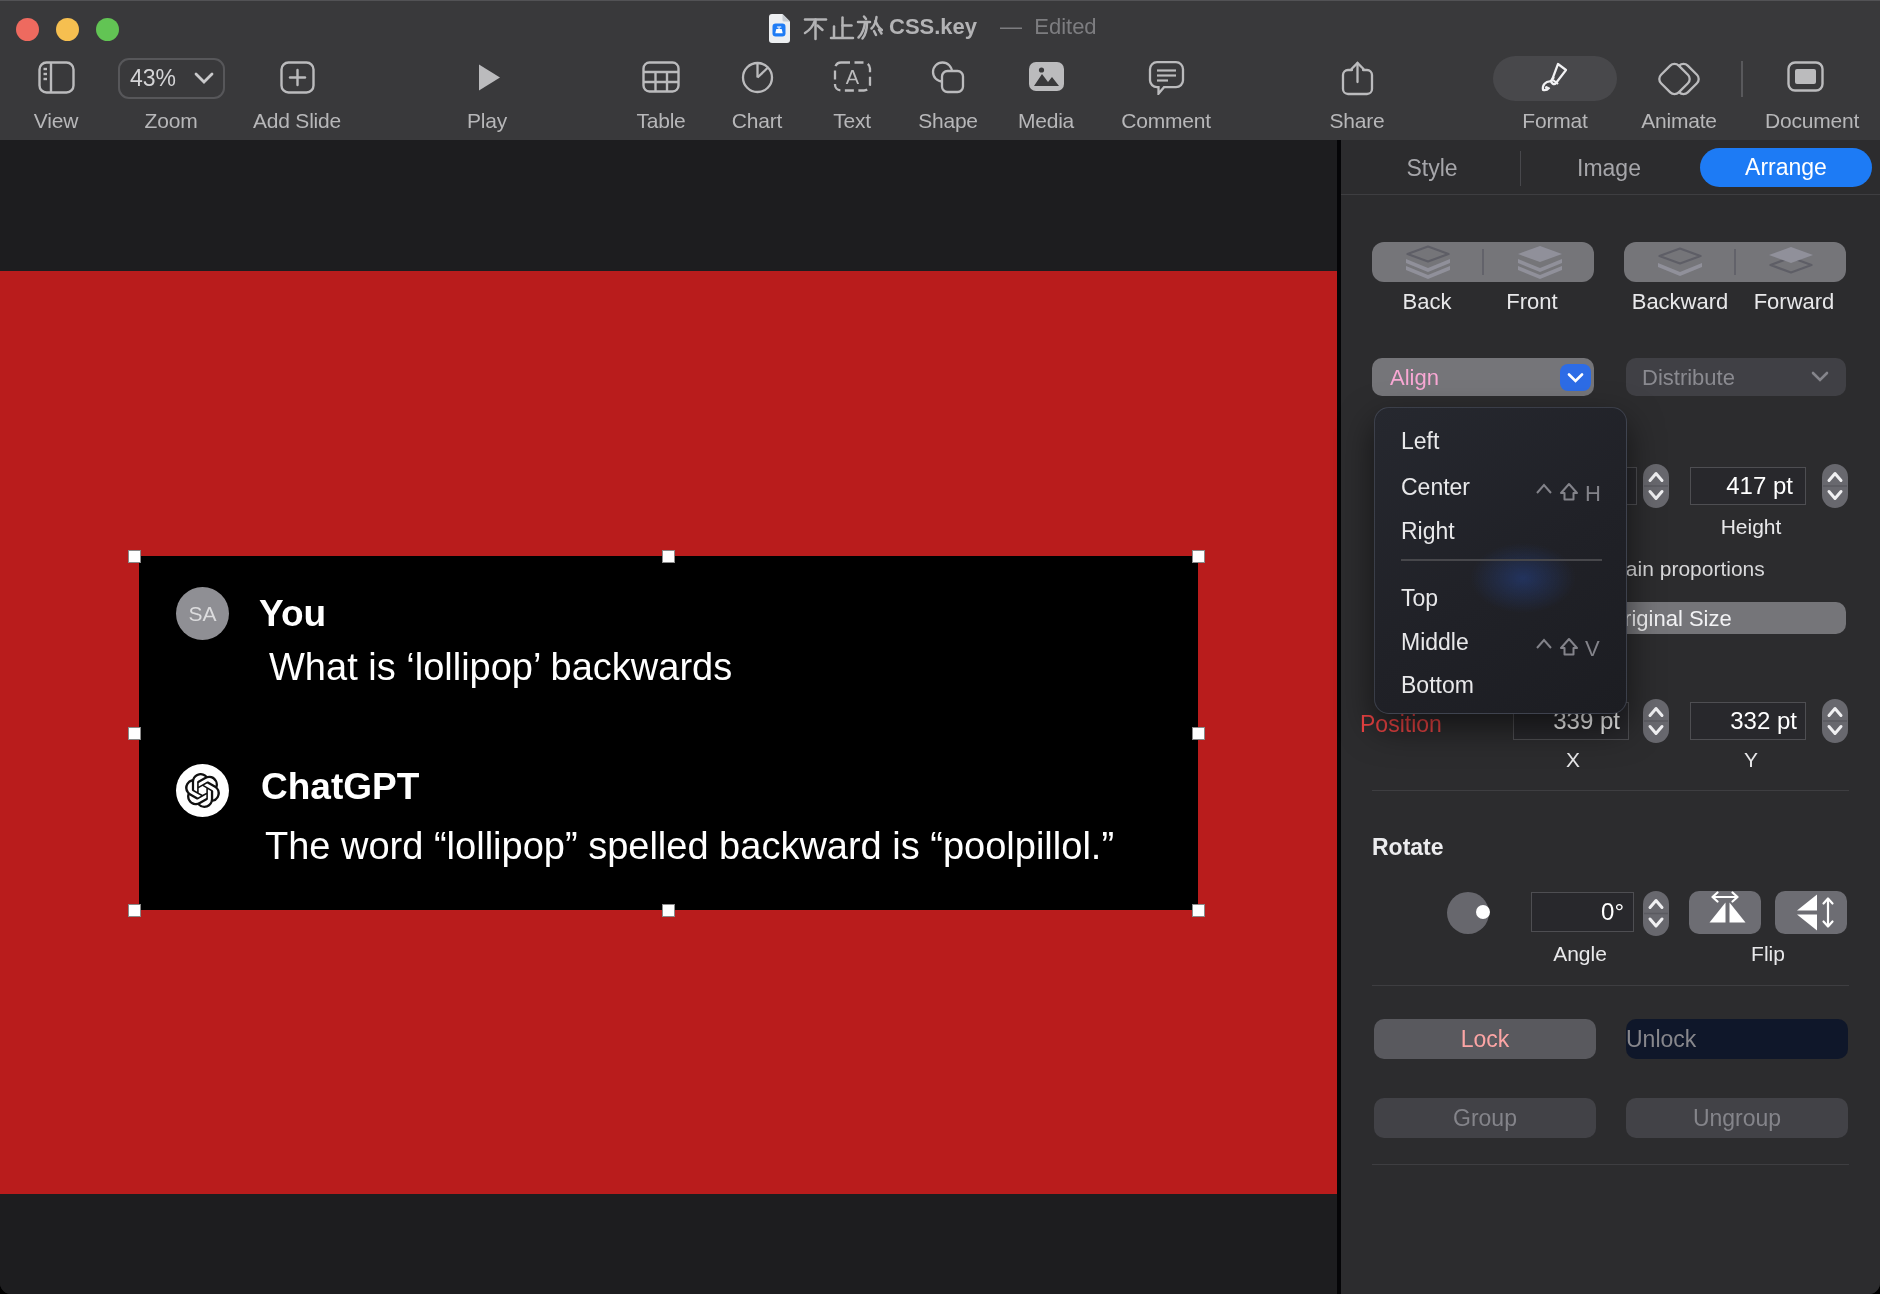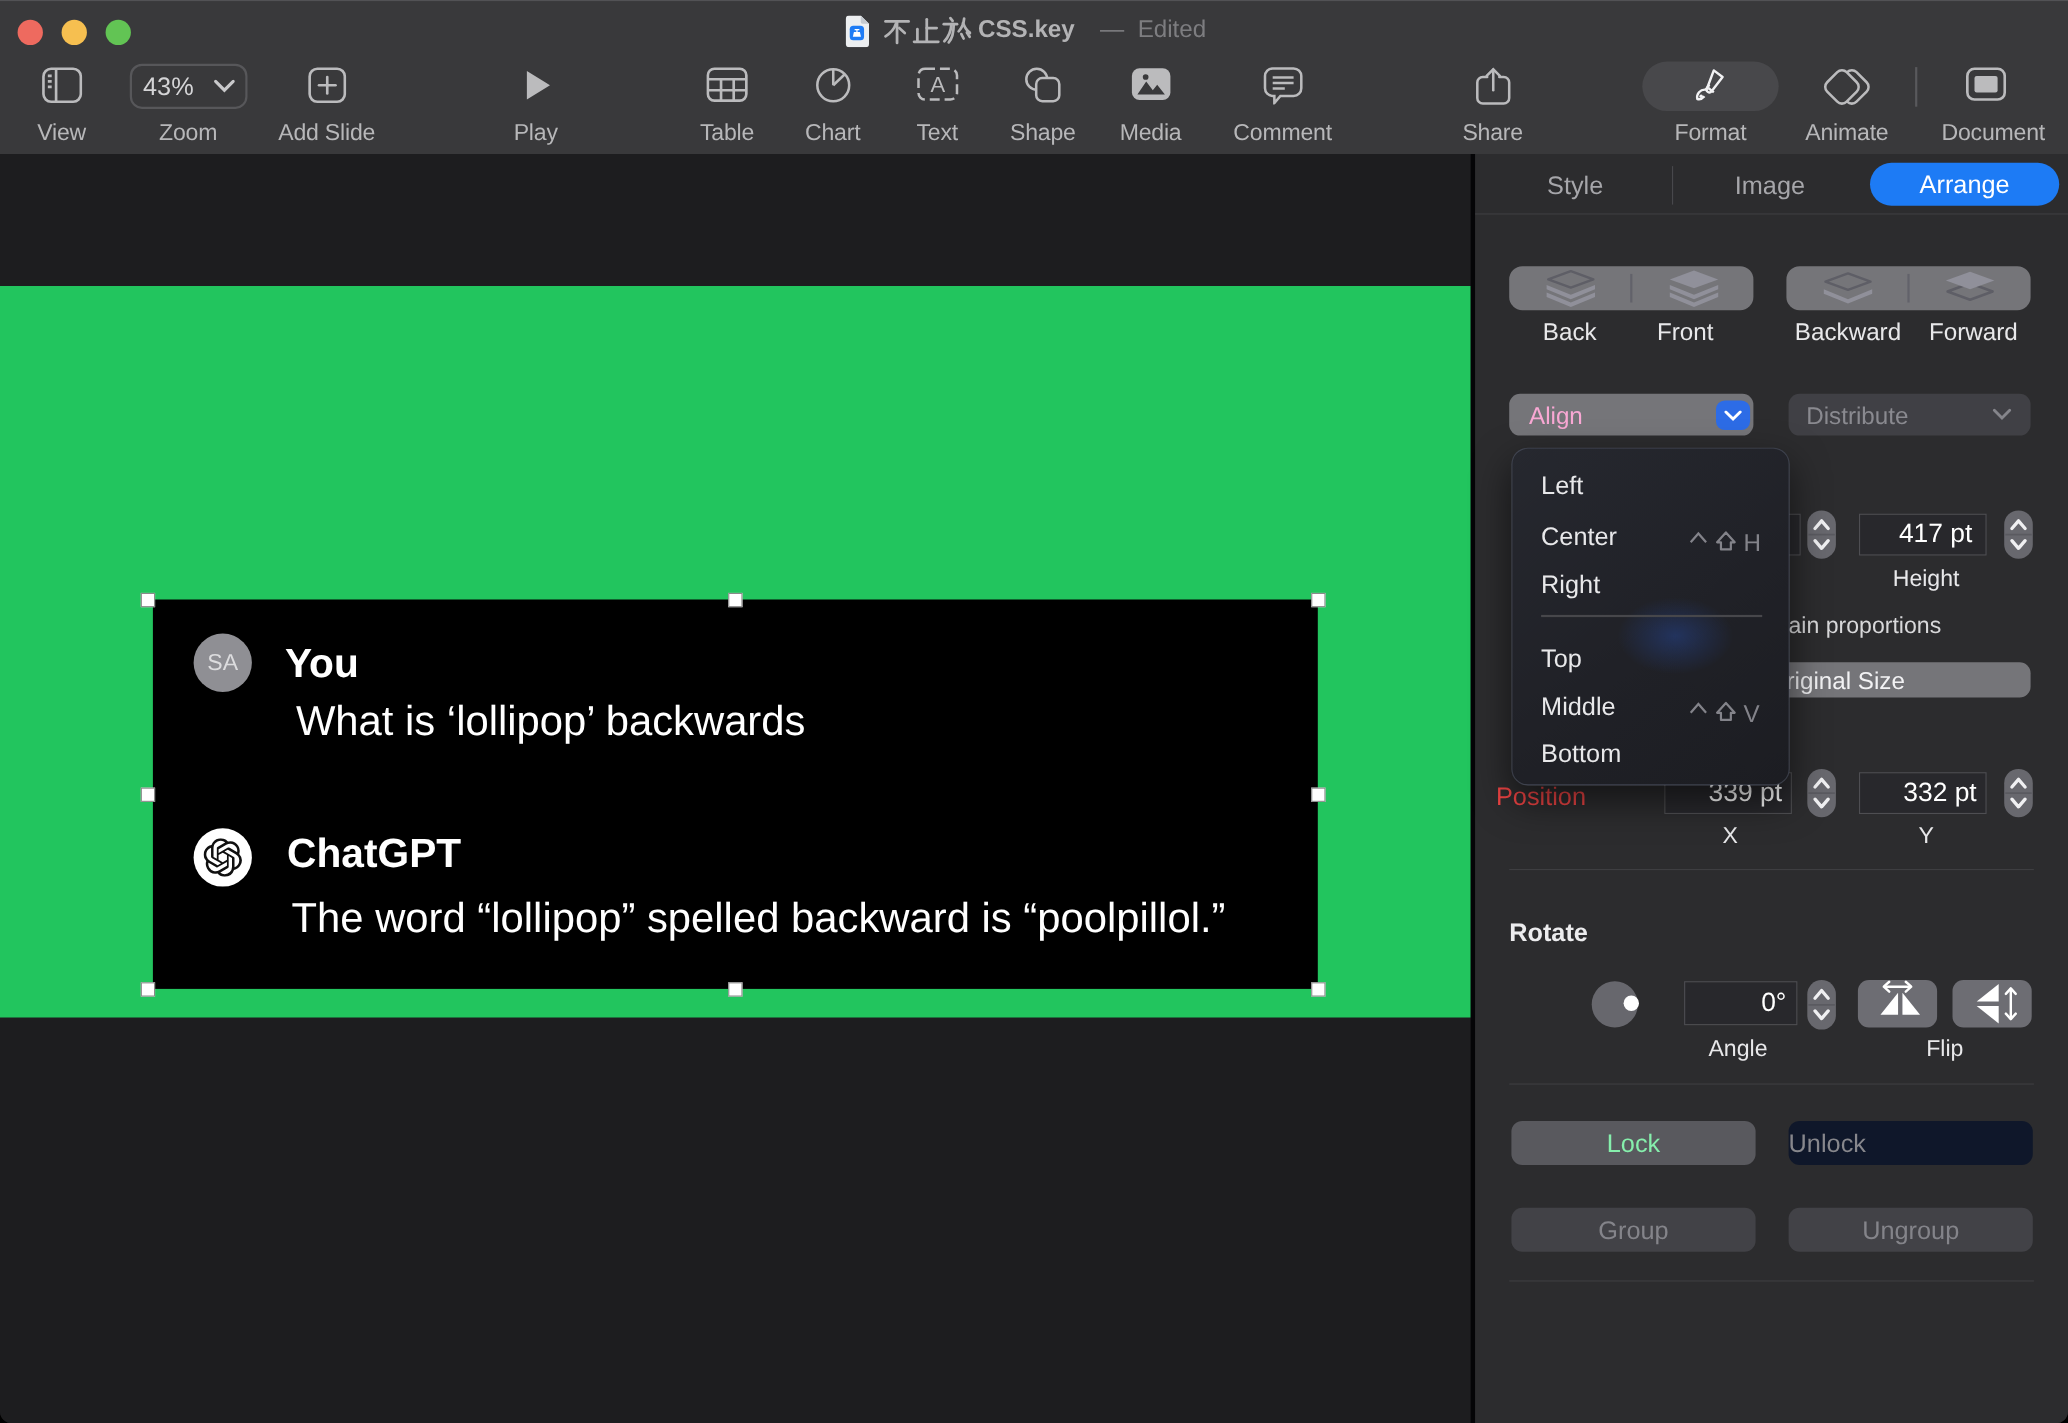--- a/index.html
+++ b/index.html
@@ -9,21 +9,21 @@
   #win{position:absolute;inset:0;border-radius:0 0 11px 11px;overflow:hidden;background:#1d1d1f;}
   
   #topbar{left:0;top:0;width:1880px;height:140px;background:#39393b;border-top:1px solid #525255;box-sizing:border-box;}
   .tl{border-radius:50%;width:23px;height:23px;top:17px;}
   .label{color:#b7b7b9;font-size:21px;text-align:center;letter-spacing:-0.2px;}
   .ticon{top:60px;}
   .tlabel{top:108px;height:24px;line-height:24px;}
   
   #canvas{left:0;top:140px;width:1337px;height:1154px;background:#1d1d1f;}
   #vsep{left:1337px;top:140px;width:4px;height:1154px;background:#050507;}
-  #slide{left:0;top:120px;width:1337px;height:665px;background:#22c55e;}
+  #slide{left:0;top:131px;width:1337px;height:923px;background:#b91c1c;}
   #chatbox{left:139px;top:285px;width:1059px;height:354px;background:#000;}
   .handle{width:13px;height:13px;background:#fff;border:1px solid #8a8a8a;box-sizing:border-box;}
   
   #sidebar{left:1341px;top:140px;width:539px;height:1154px;background:#2c2c2e;}
   .sbtn{border-radius:10px;box-sizing:border-box;}
   .gray{background:#757579;}
   .dis{background:#404045;}
   .fld{background:#28282c;border:1px solid #4e4e52;box-sizing:border-box;color:#fff;
        font-size:24px;text-align:right;}
   .flabel{color:#e8e8ea;font-size:21px;text-align:center;}
@@ -310,21 +310,21 @@
         <line x1="53" y1="8" x2="53" y2="35"></line>
         <path d="M48.5,12.5 L53,7.5 L57.5,12.5"></path>
         <path d="M48.5,30.5 L53,35.5 L57.5,30.5"></path>
       </g>
       <path d="M22,19.5 L42,19.5 L42,3.5 z" fill="#fff"></path>
       <path d="M22,23.5 L42,23.5 L42,39.5 z" fill="#fff"></path>
     </svg>
     <div class="abs flabel" style="left:387px;top:802px;width:80px;">Flip</div>
     <div class="abs" style="left:31px;top:845px;width:477px;height:1px;background:#3e3e41;"></div>
 
-    <div class="abs sbtn" style="left:33px;top:879px;width:222px;height:40px;background:#59595e;color:#86efac;font-size:23px;text-align:center;line-height:40px;">Lock</div>
+    <div class="abs sbtn" style="left:33px;top:879px;width:222px;height:40px;background:#59595e;color:#fca5a5;font-size:23px;text-align:center;line-height:40px;">Lock</div>
     <div class="abs sbtn" style="left:285px;top:879px;width:222px;height:40px;background:#0f172a;color:#87878c;font-size:23px;text-align:left;line-height:40px;">Unlock</div>
     <div class="abs sbtn" style="left:33px;top:958px;width:222px;height:40px;background:#424247;color:#84848a;font-size:23px;text-align:center;line-height:40px;">Group</div>
     <div class="abs sbtn" style="left:285px;top:958px;width:222px;height:40px;background:#424247;color:#84848a;font-size:23px;text-align:center;line-height:40px;">Ungroup</div>
     <div class="abs" style="left:31px;top:1024px;width:477px;height:1px;background:#3e3e41;"></div>
   </div>
 
   <div class="abs" id="menu">
     <div class="abs mitem" style="top:20px;">Left</div>
     <div class="abs mitem" style="top:66px;">Center</div>
     <div class="abs mitem" style="top:110px;">Right</div>

